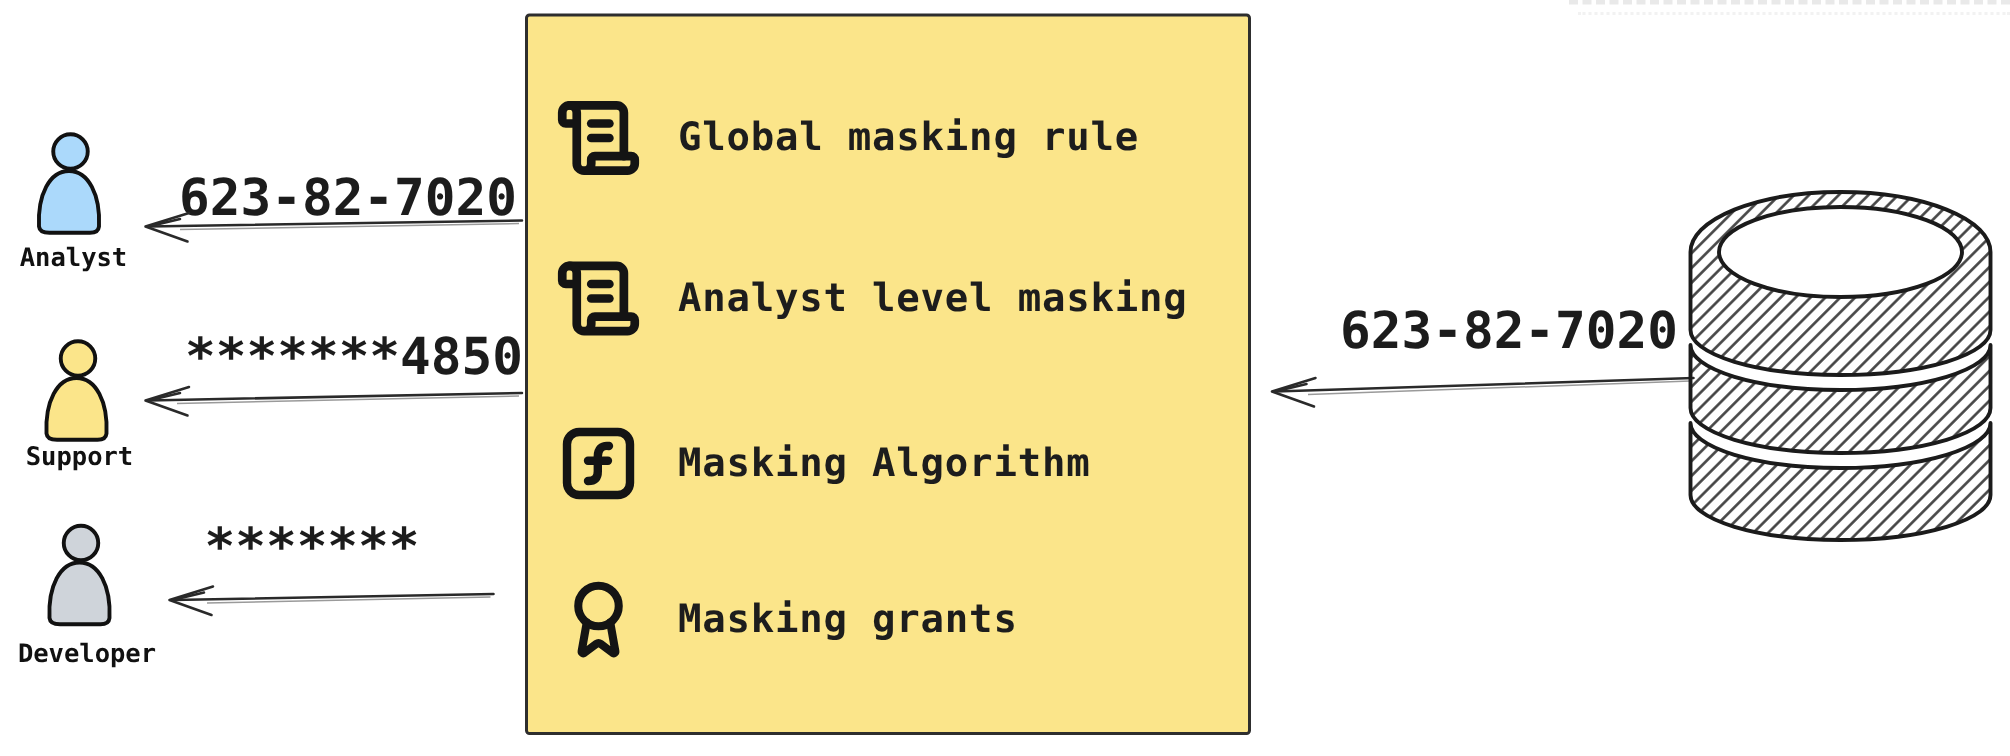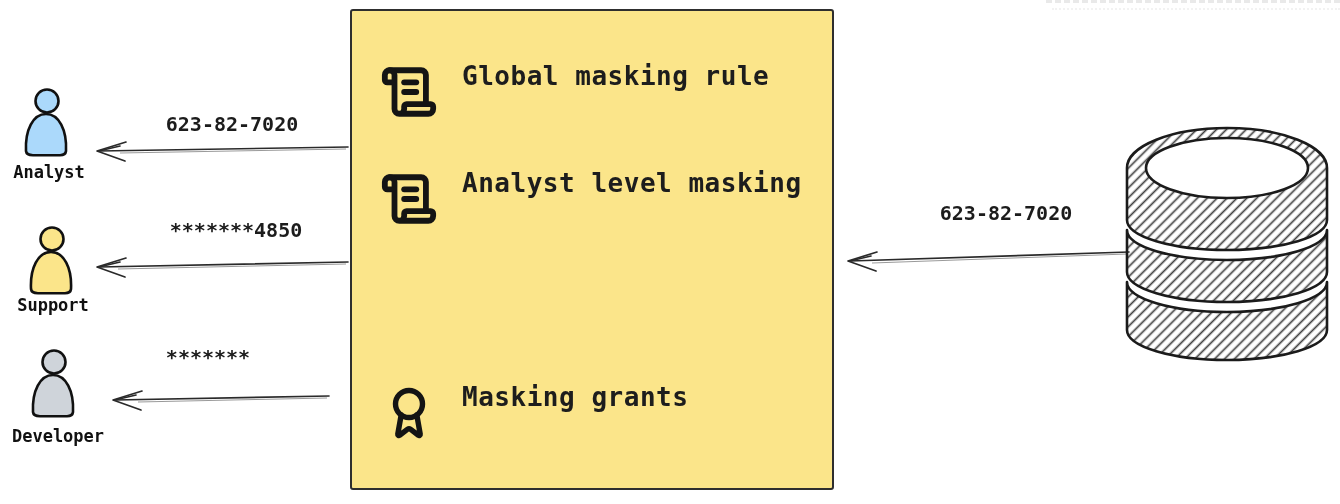--- a/index.html
+++ b/index.html
@@ -1,23 +1,23 @@
 <!DOCTYPE html>
 <html><head>
 <meta charset="utf-8">
 <style>
   html,body{margin:0;padding:0;background:#fff;}
   .stage{position:relative;width:1340px;height:504px;background:#ffffff;overflow:hidden;
          font-family:"DejaVu Sans Mono",monospace;color:#1d1d1d;}
   .abs{position:absolute;}
   .actor-label{position:absolute;width:140px;text-align:center;font-size:17px;font-weight:700;color:#111;}
-  .flow-value{position:absolute;width:270px;text-align:center;font-size:20px;font-weight:700;color:#1c1c1c;white-space:nowrap;}
+  .flow-value{position:absolute;width:270px;text-align:center;font-size:34px;font-weight:700;color:#1c1c1c;white-space:nowrap;}
   .masking-box{position:absolute;left:350px;top:9px;width:484px;height:481px;box-sizing:border-box;
                border:2.5px solid #2e2e2e;border-radius:3px;}
-  .box-row{position:absolute;left:28px;display:flex;gap:24px;height:62px;}
+  .box-row{position:absolute;left:18px;display:flex;align-items:center;gap:24px;height:62px;}
   .box-row .item-label{font-size:26px;font-weight:700;color:#1d1d1d;letter-spacing:.02em;white-space:nowrap;}
   .icon-wrap{width:58px;height:62px;display:flex;align-items:center;justify-content:center;flex:0 0 auto;}
   .arrow-layer{position:absolute;left:0;top:0;width:1340px;height:504px;}
   .sketch-dash-1{position:absolute;left:1046px;top:0;width:294px;border-top:3px dashed #e9e9e9;}
   .sketch-dash-2{position:absolute;left:1052px;top:8px;width:288px;border-top:2px dotted #f2f2f2;}
 </style>
 </head>
 <body>
 
 <div class="stage">
@@ -93,20 +93,30 @@
         <svg width="58" height="58" viewBox="0 0 24 24" fill="none" stroke="#141414" stroke-width="2.4" stroke-linecap="round" stroke-linejoin="round">
           <path d="M15 12h-5"></path>
             <path d="M15 8h-5"></path>
             <path d="M19 17V5a2 2 0 0 0-2-2H4"></path>
           <path d="M8 21h12a2 2 0 0 0 2-2v-1a1 1 0 0 0-1-1H11a1 1 0 0 0-1 1v1a2 2 0 1 1-4 0V5a2 2 0 1 0-4 0v2a1 1 0 0 0 1 1h3"></path>
         </svg>
       </span>
       <span class="item-label">Analyst level masking</span>
     </div>
 
+    <div class="box-row" style="top:267px">
+      <span class="icon-wrap">
+        <svg width="56" height="56" viewBox="0 0 24 24" fill="none" stroke="#141414" stroke-width="2.4" stroke-linecap="round" stroke-linejoin="round">
+          <rect width="18" height="18" x="3" y="3" rx="3.5"></rect>
+          <path d="M9 17c2 0 2.8-1 2.8-2.8V10c0-2 1-3.3 3.2-3"></path>
+          <path d="M9 11.2h5.7"></path>
+        </svg>
+      </span>
+      <span class="item-label">Masking Algorithm</span>
+    </div>
 
     <div class="box-row" style="top:371px">
       <span class="icon-wrap">
         <svg width="54" height="60" viewBox="0 0 24 24" fill="none" stroke="#141414" stroke-width="2.4" stroke-linecap="round" stroke-linejoin="round">
           <circle cx="12" cy="8" r="6"></circle>
           <path d="M15.477 12.89 16.992 21.416a.5.5 0 0 1-.81.47l-3.58-2.687a1 1 0 0 0-1.197 0l-3.586 2.686a.5.5 0 0 1-.81-.469l1.514-8.526"></path>
         </svg>
       </span>
       <span class="item-label">Masking grants</span>
     </div>

